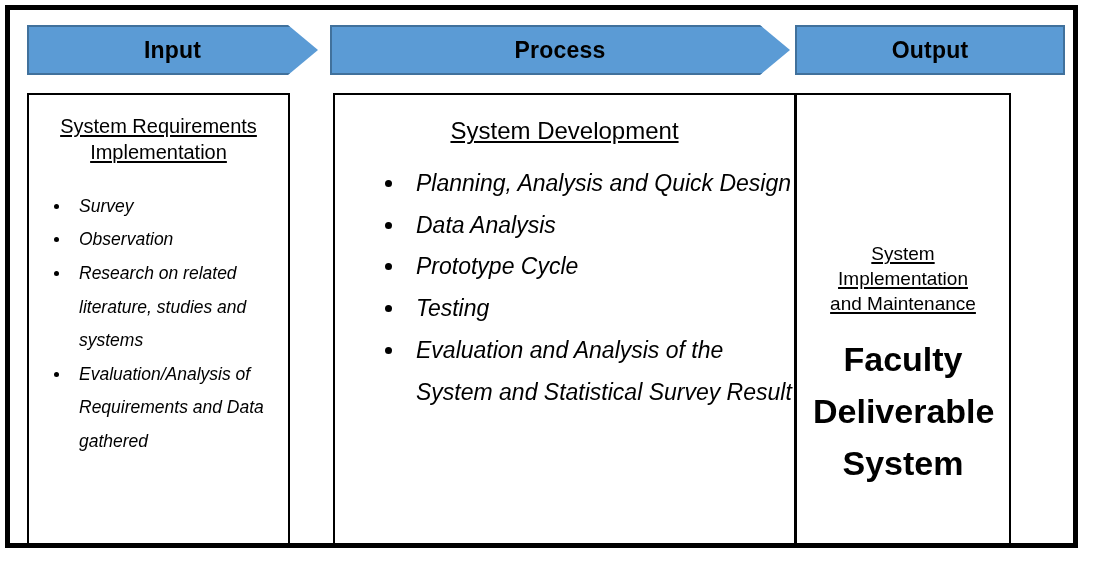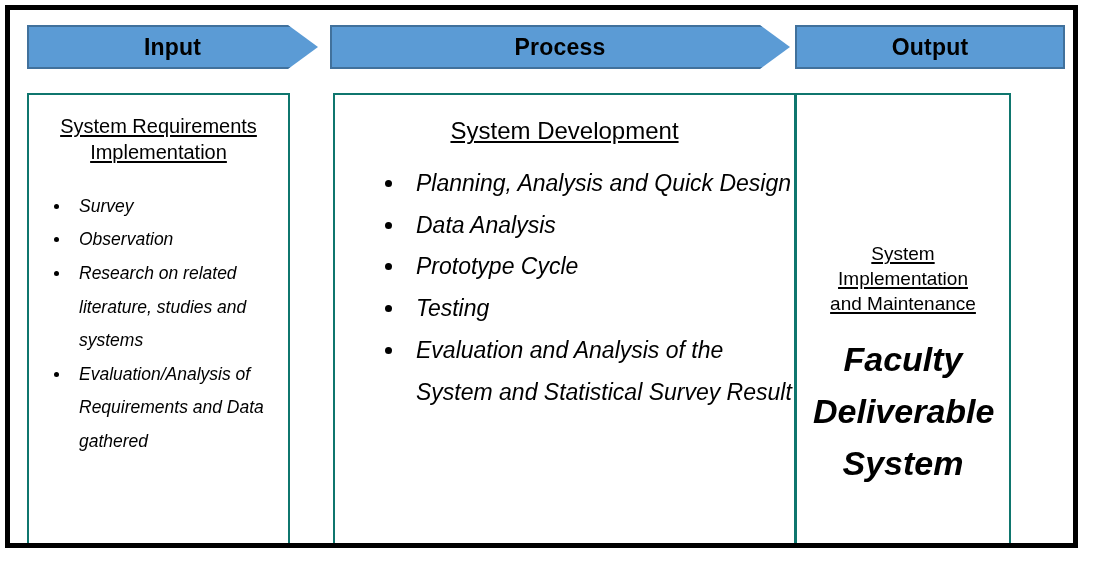--- a/index.html
+++ b/index.html
@@ -30,21 +30,21 @@
     height: 543px;
     border: 5px solid #000000;
     box-sizing: border-box;
     background: transparent;
     pointer-events: none;
   }
 
   
   .header {
     position: absolute;
-    height: 44px;
+    height: 50px;
     background: #5B9BD5;
     display: flex;
     align-items: center;
     justify-content: center;
     box-sizing: border-box;
   }
   .header-label {
     font-size: 23px;
     font-weight: bold;
     color: #000000;
@@ -76,21 +76,21 @@
   #header-input   { left: 27px;  top: 25px; width: 291px; }
   #header-process { left: 330px; top: 25px; width: 460px; }
   #header-output  { left: 795px; top: 25px; width: 270px; }
 
   
   .panel {
     position: absolute;
     top: 93px;
     height: 452px;
     background: #ffffff;
-    border: 2px solid #0f766e;
+    border: 2px solid #000000;
     box-sizing: border-box;
     overflow: hidden;
   }
   #panel-input   { left: 27px;  width: 263px; }
   #panel-process { left: 333px; width: 463px; }
   #panel-output  { left: 795px; width: 216px; }
 
   
   .panel-heading {
     text-align: center;
@@ -175,21 +175,20 @@
   
   .output-spacer { height: 146px; }
   .output-big {
     text-align: center;
     font-size: 34px;
     font-weight: bold;
     color: #000000;
     line-height: 1.52;
     margin: 18px 0 0 0;
     padding: 0 16px;
-    font-style: italic;
   }
 </style>
 </head>
 <body>
 
 <div id="canvas">
 
   <div class="header arrow" id="header-input">
     <div class="arrow-edge"></div>
     <span class="header-label">Input</span>

